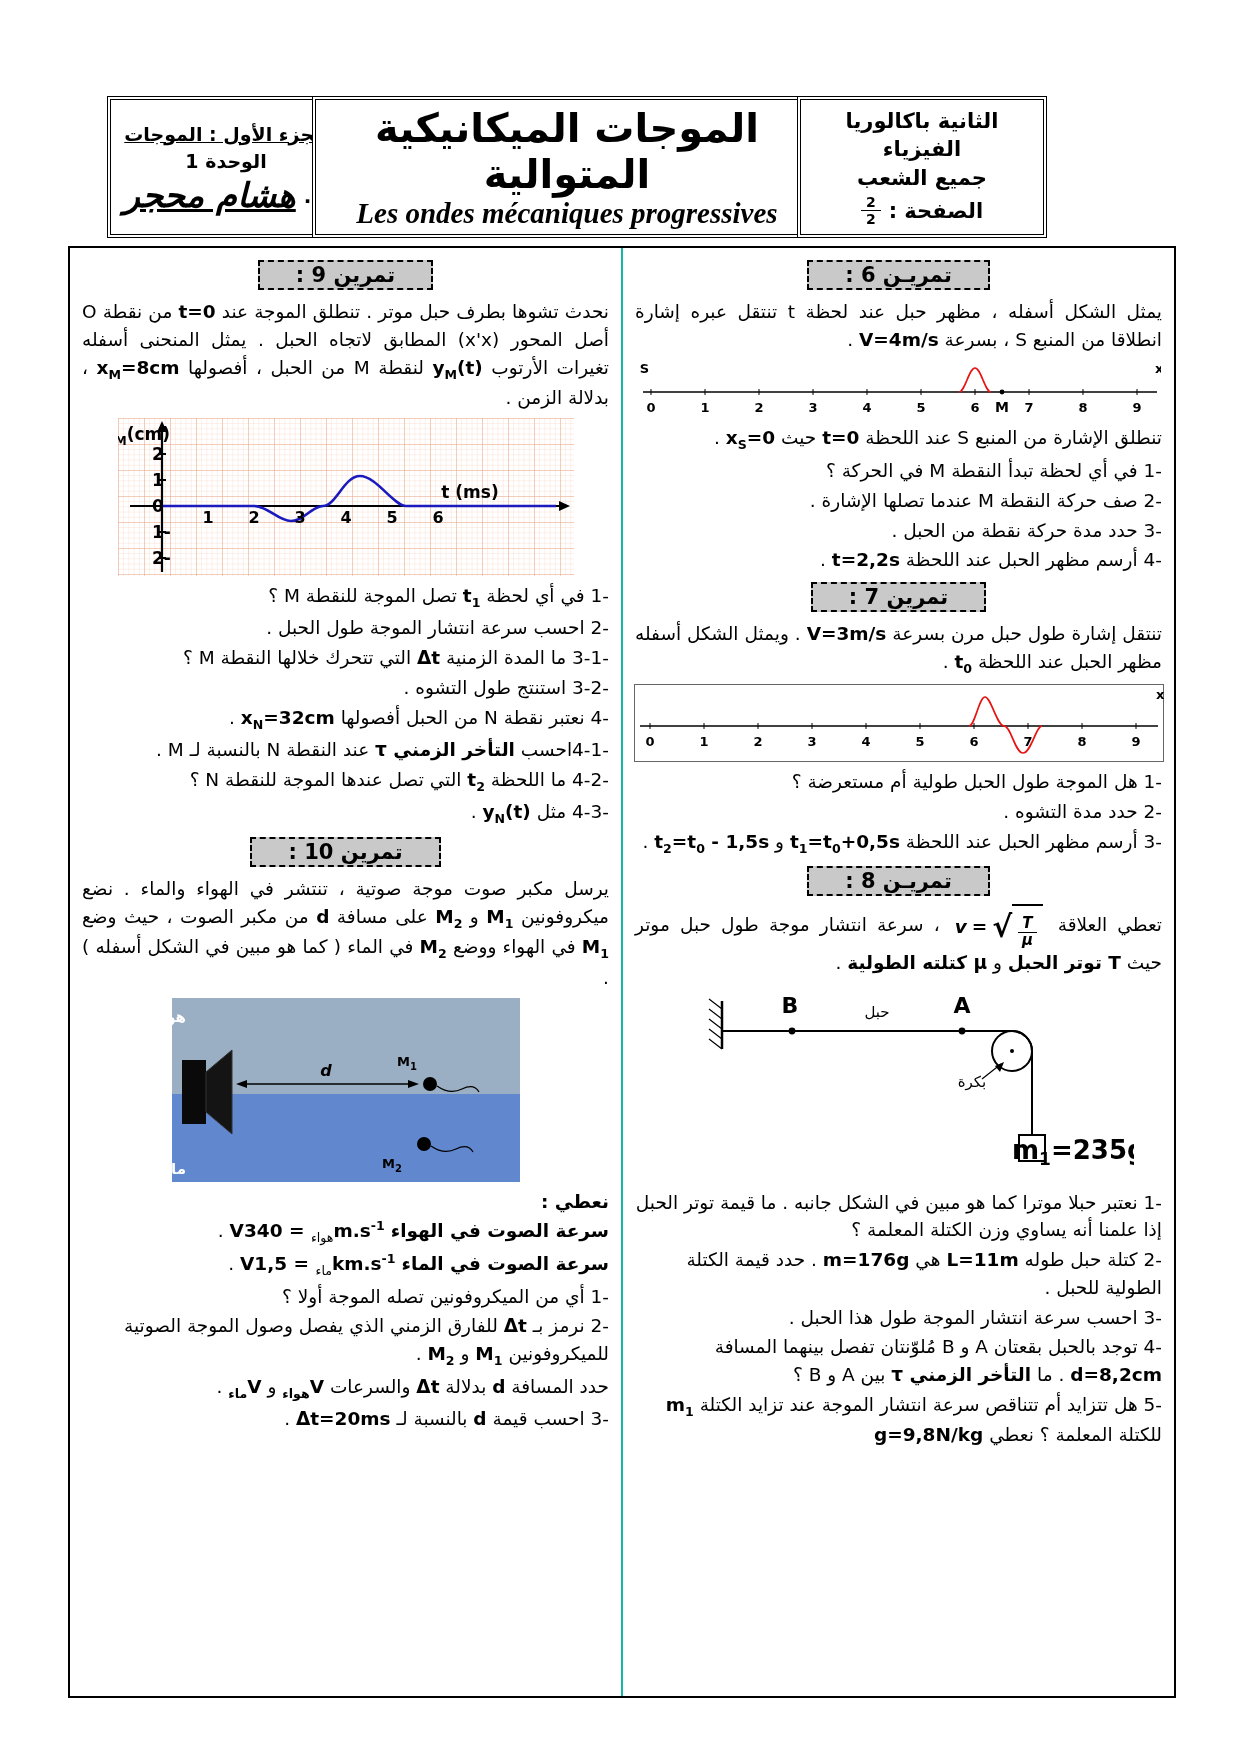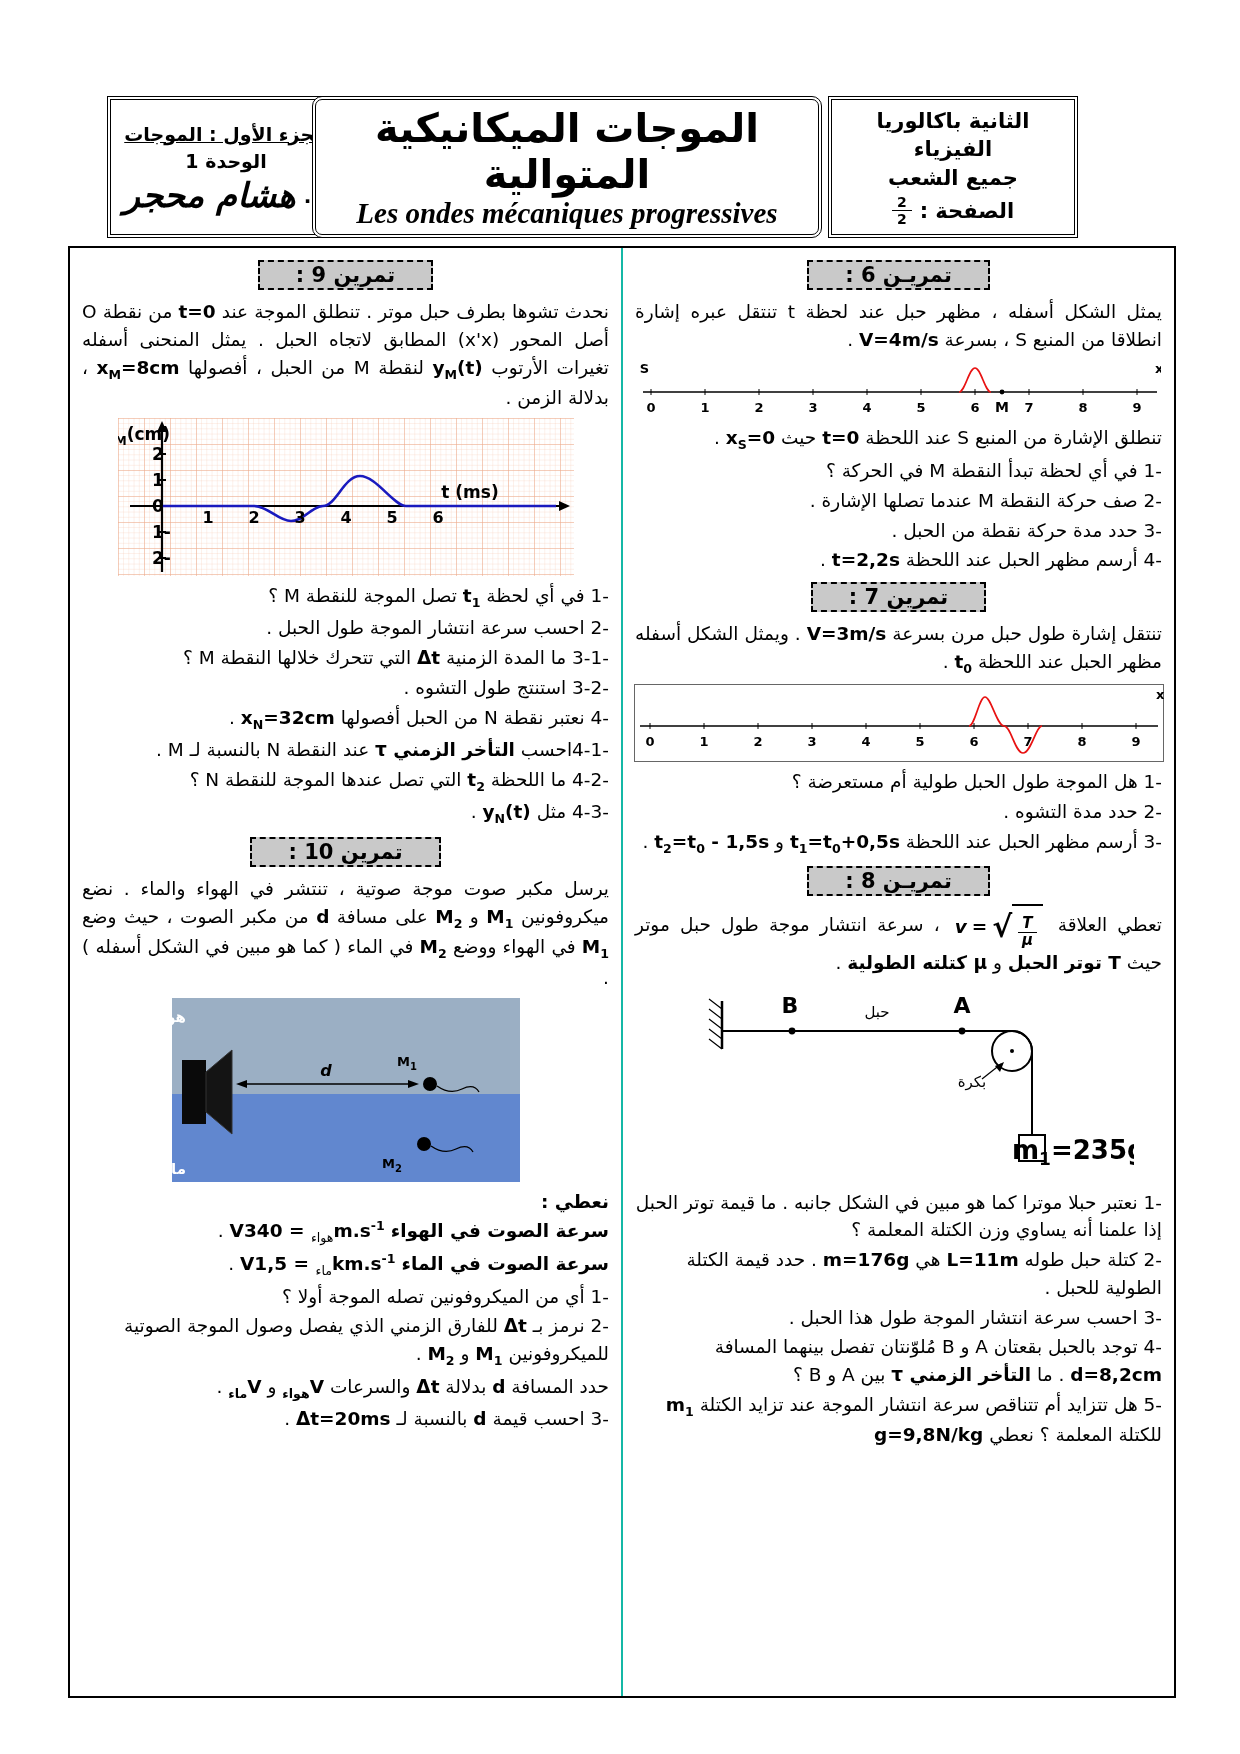--- a/index.html
+++ b/index.html
@@ -10,26 +10,26 @@
   }
   .page { position:relative; width:1240px; height:1754px; direction:rtl; overflow:hidden; background:#fff; }
 
   
   .hdr-box {
     position:absolute; top:96px; height:142px; border:4px double #000; background:#fff;
     display:flex; flex-direction:column; justify-content:center; align-items:center;
     text-align:center; padding:4px 6px;
   }
   .unit-box  { left:68px;  width:238px;margin-left:39px; }
-  .title-box { left:312px; width:510px;border-radius:10px; }
-  .info-box  { left:828px; width:250px;text-align:right; }
+  .title-box { left:312px; width:510px; }
+  .info-box  { left:797px; width:250px;text-align:right; }
   .hb-line { font-weight:bold; font-size:19px; line-height:1.45; }
   .underline { text-decoration:underline; }
   .teacher-line { font-weight:bold; font-size:20px; display:flex; align-items:center; gap:8px; margin-top:2px; }
-  .calligraphy { font-size:34px; font-weight:bold; font-style:italic; line-height:1.05; }
+  .calligraphy { font-size:34px; font-weight:bold; font-style:italic; line-height:1.05;text-decoration:underline; }
   .main-title { font-size:40px; font-weight:bold; line-height:1.15; }
   .sub-title { font-family:"Liberation Serif", serif; font-style:italic; font-weight:bold; font-size:29px; direction:ltr; margin-top:0; }
   .info-line { font-weight:bold; font-size:21px; line-height:1.35; }
   .page-line { display:flex; align-items:center; gap:8px; font-weight:bold; font-size:21px; margin-top:2px; }
   .hfrac { display:inline-flex; flex-direction:column; align-items:center; font-size:14px; line-height:1.15; font-weight:bold; }
   .hfrac .top { border-bottom:1.5px solid #000; padding:0 5px; }
 
   
   .main {
     position:absolute; top:246px; left:68px; width:1108px; height:1452px;

